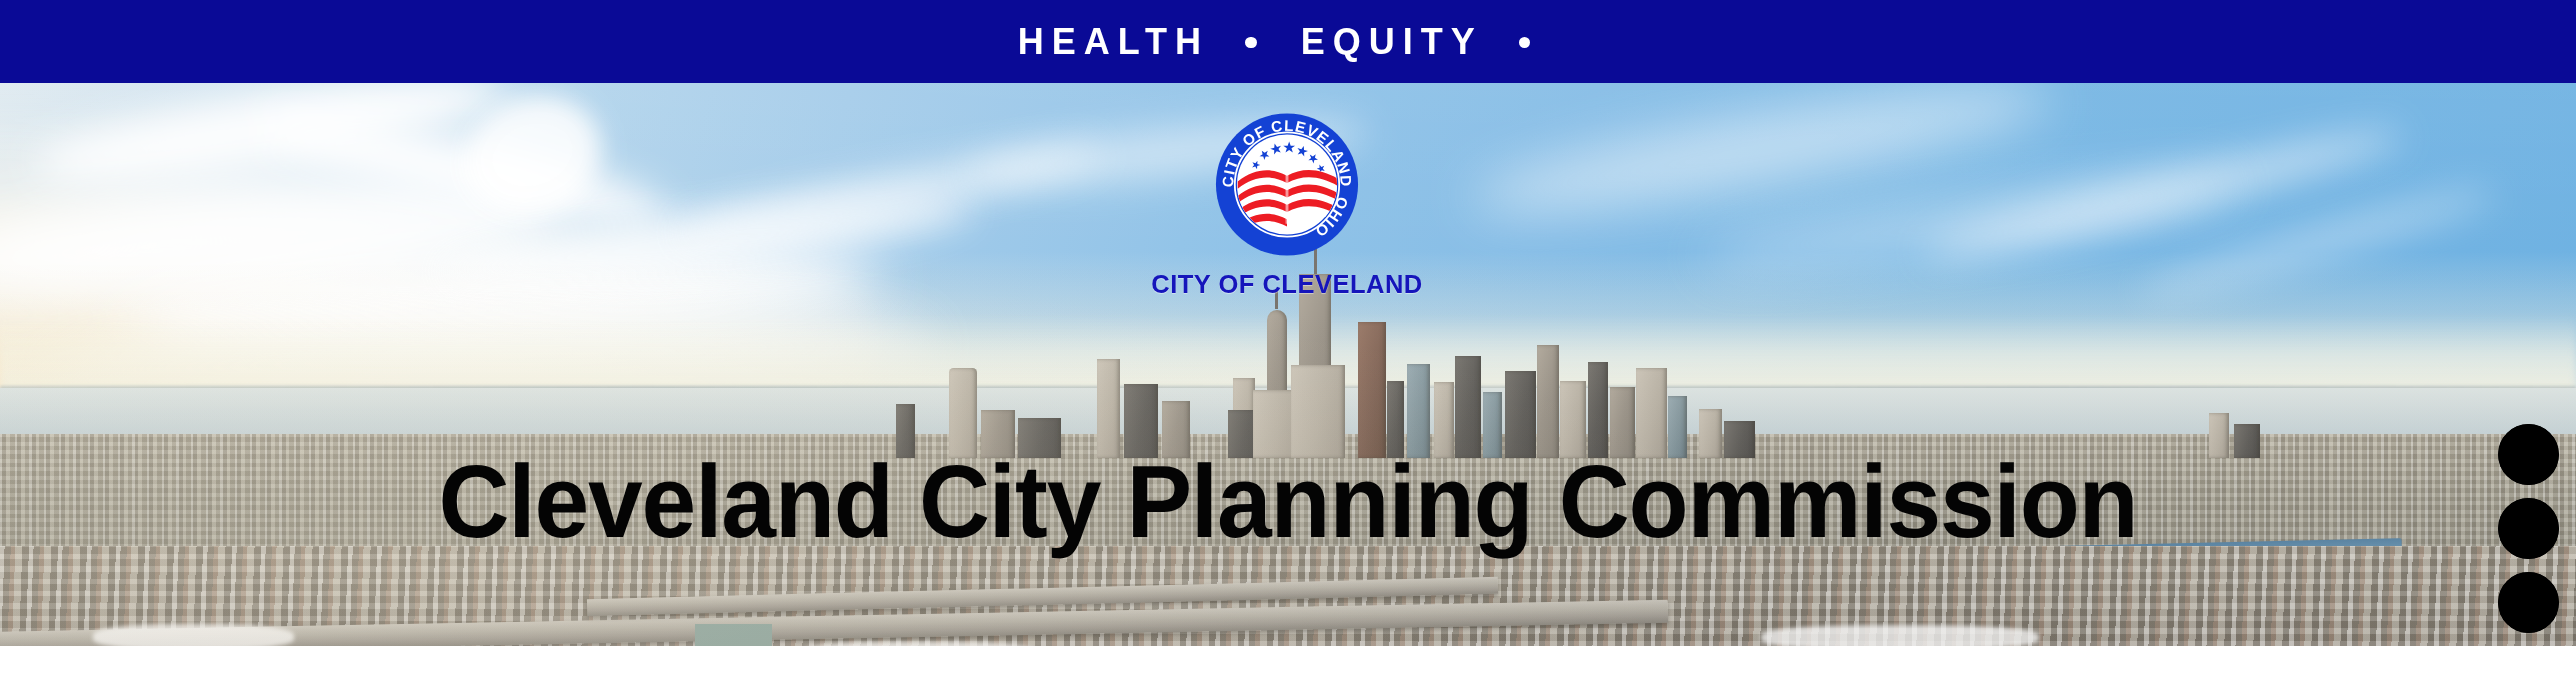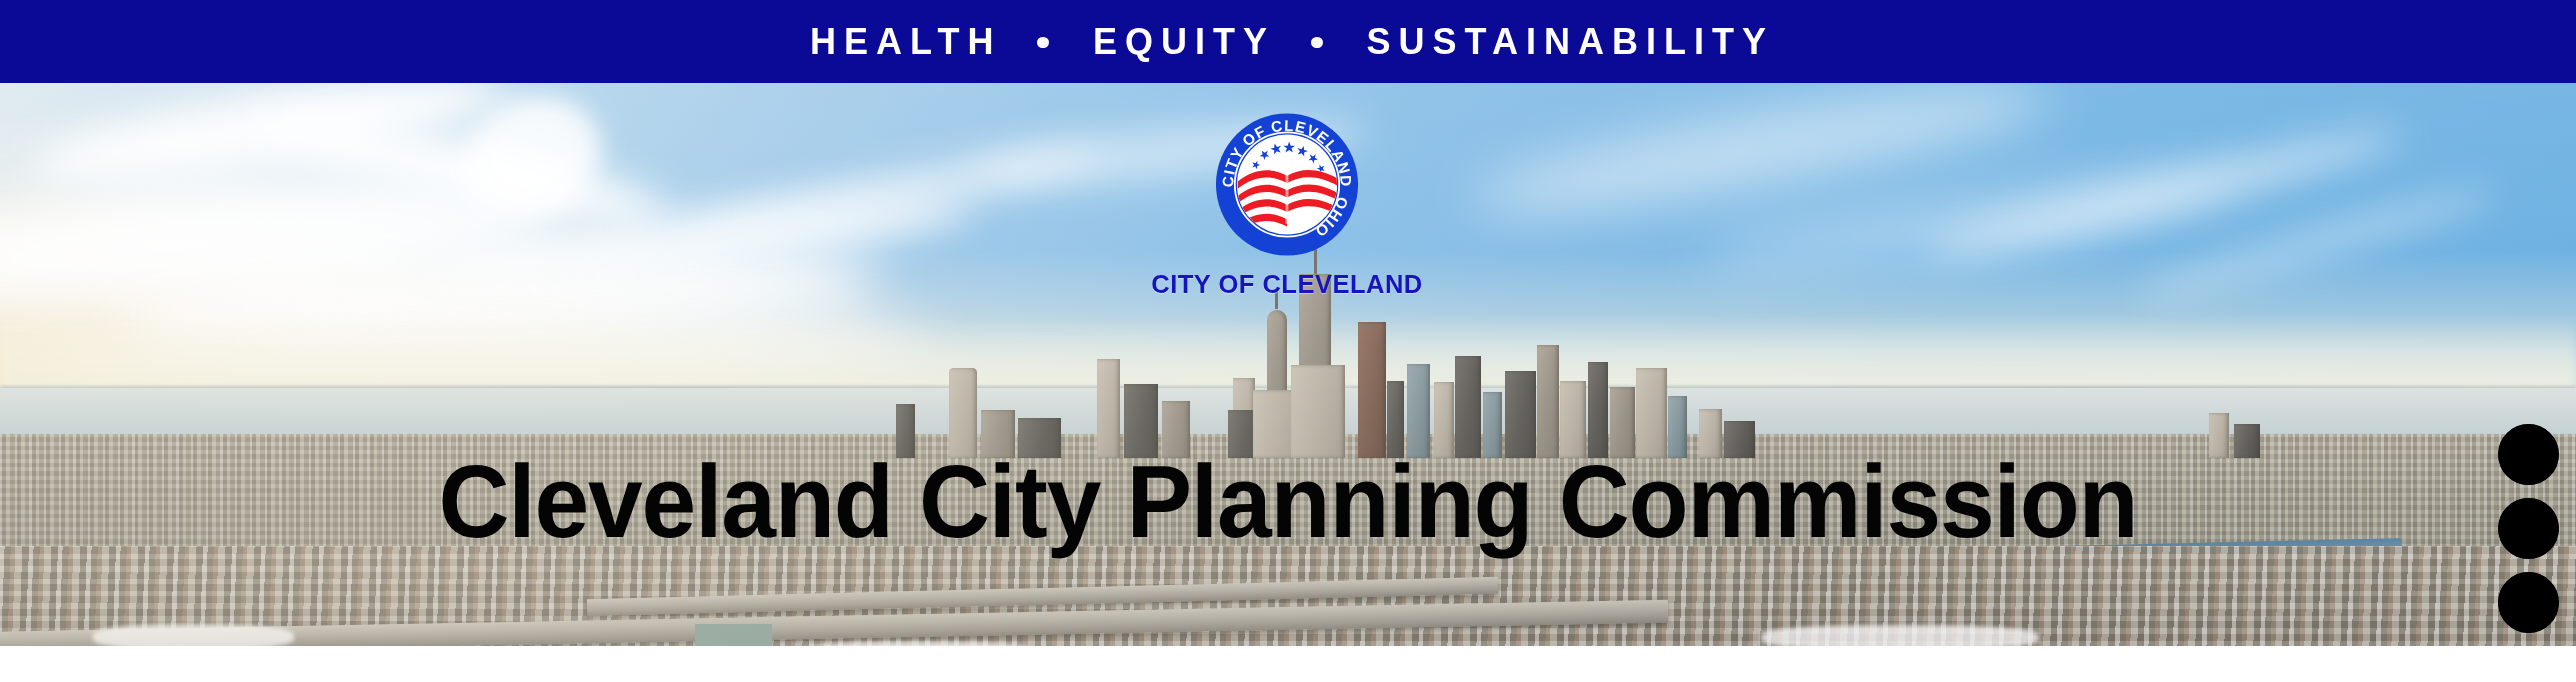--- a/index.html
+++ b/index.html
@@ -376,21 +376,20 @@
 <body>
 
 <div id="page">
 
   <div class="top-banner">
     <div class="banner-inner">
       <span class="banner-word">HEALTH</span>
       <span class="banner-dot"></span>
       <span class="banner-word">EQUITY</span>
       <span class="banner-dot"></span>
-      <span class="banner-word">SUSTAINABILITY</span>
     </div>
   </div>
 
   <div class="photo">
 
     <div class="sky"></div>
     <div class="sky-glow-left"></div>
     <div class="sky-glow-left2"></div>
 
     <div class="cloud soft" style="left:31px;  top:7.7px;  width:479px; height:74px; transform:rotate(-9deg);"></div>

